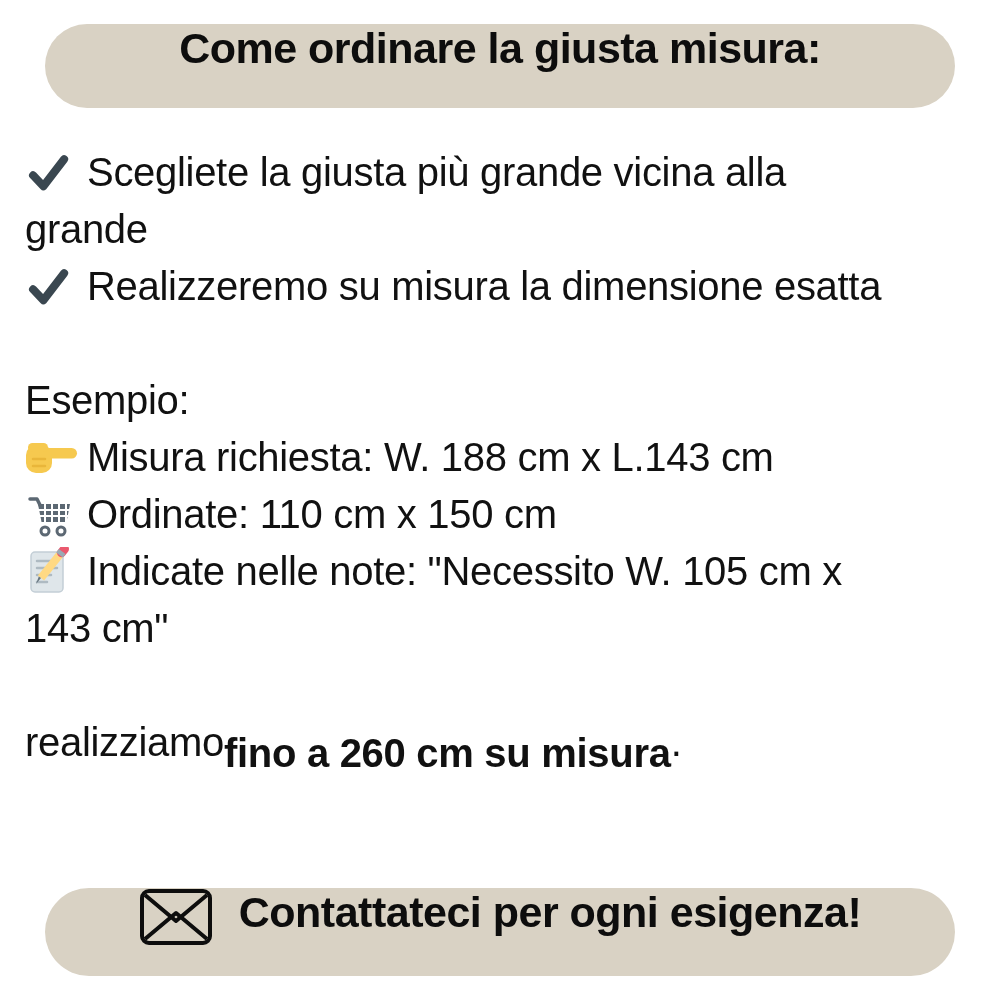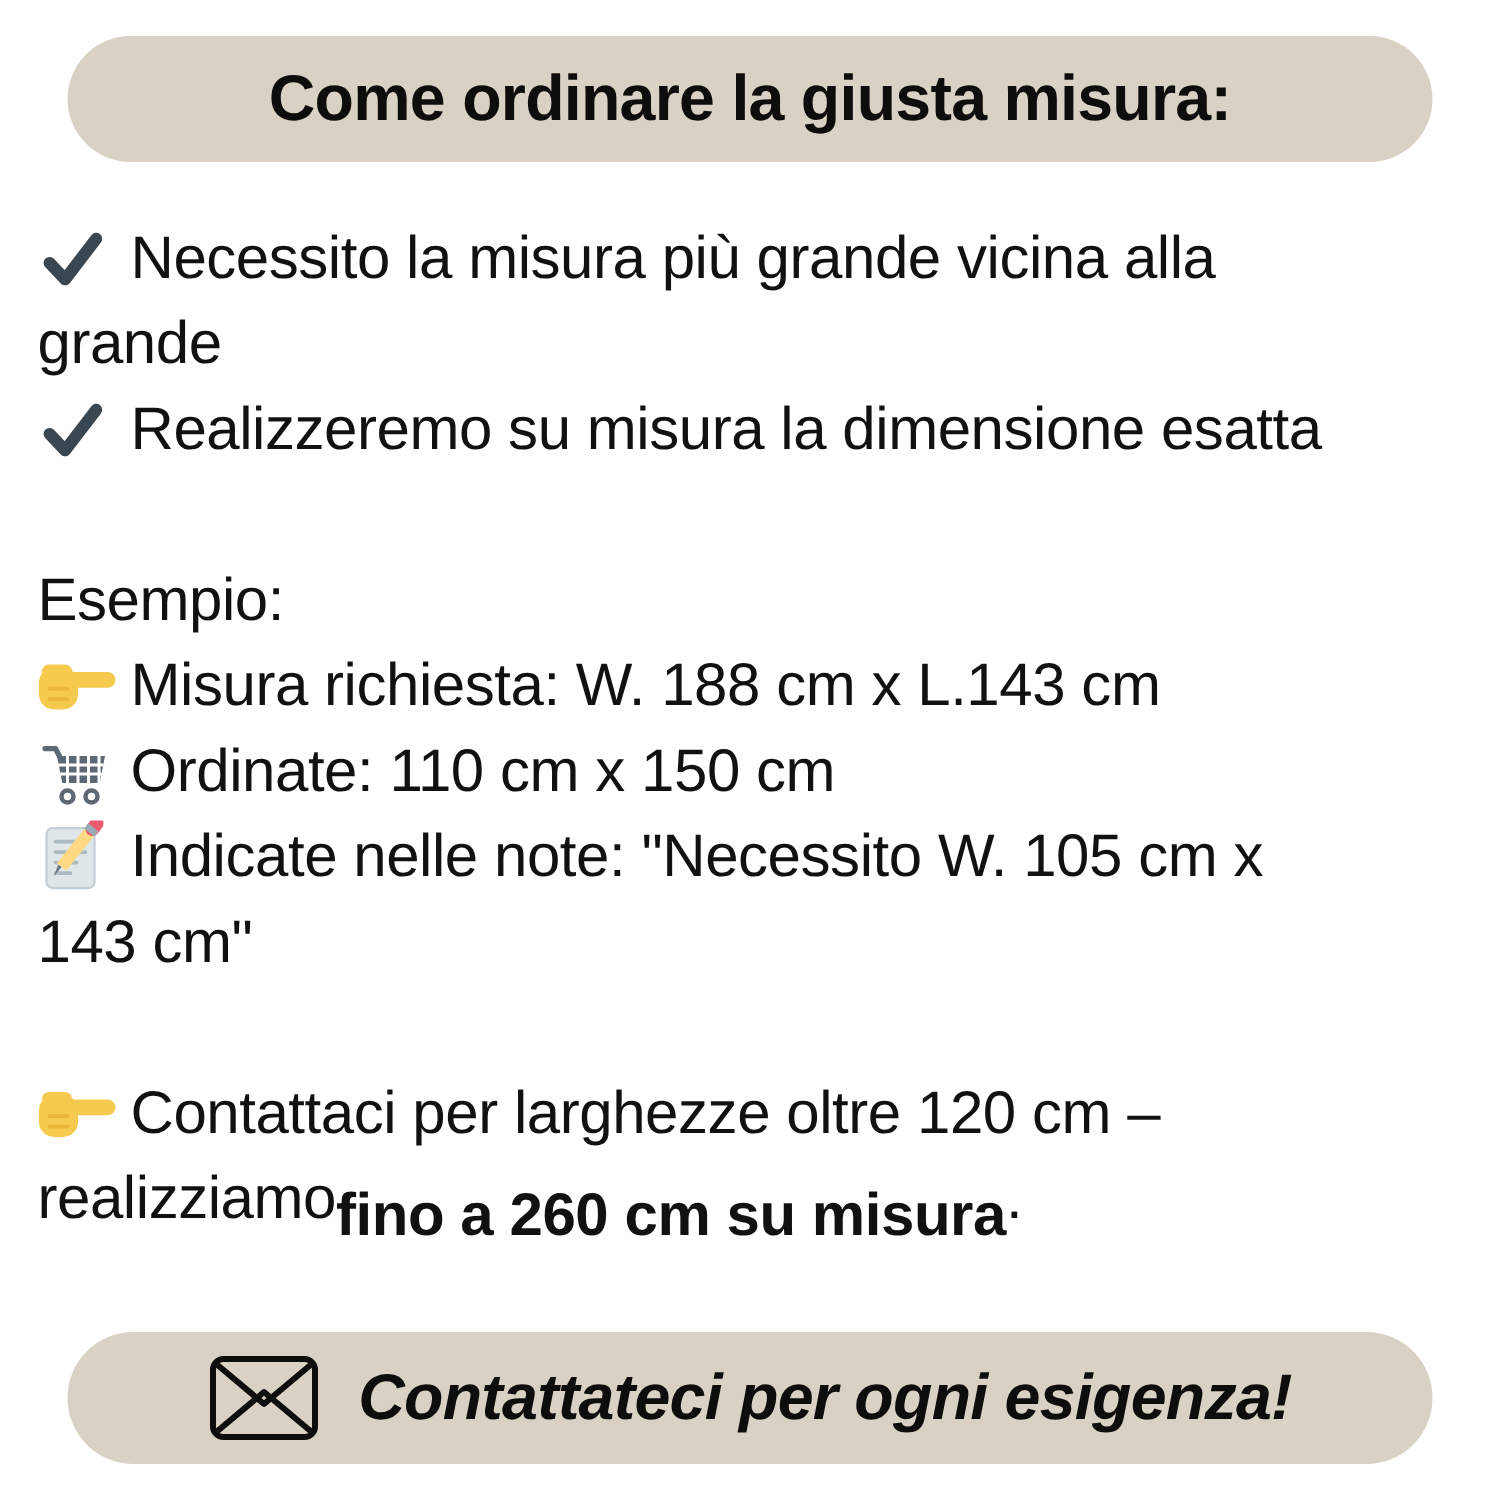--- a/index.html
+++ b/index.html
@@ -8,24 +8,24 @@
     width:1000px;height:1000px;
     background:#ffffff;
     font-family:"Liberation Sans", sans-serif;
     color:#111111;
     overflow:hidden;
   }
   .pill{
     position:absolute;left:45px;right:45px;
     background:#d9d2c4;
     border-radius:44px;
-    display:flex;align-items:center;justify-content:center;
+    display:flex;justify-content:center;
   }
   .header-pill{top:24px;height:84px;}
-  .footer-pill{top:888px;height:88px;gap:26px;font-style:italic;}
+  .footer-pill{top:888px;height:88px;gap:26px;}
   .banner-text{
     font-weight:bold;
     font-size:43px;
     letter-spacing:-0.5px;
     color:#0d0d0d;
     white-space:nowrap;
   }
   .body{
     position:absolute;top:144px;left:25px;right:15px;
     font-size:40px;
@@ -54,21 +54,21 @@
   </div>
 
   <div class="body">
 
     <div class="row">
       <span class="icon-slot">
         <svg width="46" height="46" viewBox="0 0 40 40">
           <path d="M7 22 L16 31.5 L34 8" fill="none" stroke="#3a4750" stroke-width="7" stroke-linecap="round" stroke-linejoin="round"></path>
         </svg>
       </span>
-      <span>Necessito la misura più grande vicina alla</span>
+      <span>Scegliete la giusta più grande vicina alla</span>
     </div>
     <div class="row">
       <span>grande</span>
     </div>
 
     <div class="row">
       <span class="icon-slot">
         <svg width="46" height="46" viewBox="0 0 40 40">
           <path d="M7 22 L16 31.5 L34 8" fill="none" stroke="#3a4750" stroke-width="7" stroke-linecap="round" stroke-linejoin="round"></path>
         </svg>
@@ -124,32 +124,20 @@
       </span>
       <span>Indicate nelle note: "Necessito W. 105 cm x</span>
     </div>
     <div class="row">
       <span>143 cm"</span>
     </div>
 
     <div class="row spacer"></div>
 
     <div class="row">
-      <span class="icon-slot">
-        <svg width="54" height="38" viewBox="0 0 54 38">
-          <rect x="1" y="6" width="26" height="28" rx="10" fill="#f6c94f"></rect>
-          <rect x="14" y="9" width="38" height="10.5" rx="5.25" fill="#f6c94f"></rect>
-          <rect x="3" y="4" width="20" height="9" rx="4.5" fill="#f6c94f"></rect>
-          <path d="M8 20 h12" stroke="#e9b63a" stroke-width="2.5" stroke-linecap="round"></path>
-          <path d="M8 27 h12" stroke="#e9b63a" stroke-width="2.5" stroke-linecap="round"></path>
-        </svg>
-      </span>
-      <span>Contattaci per larghezze oltre 120 cm –</span>
-    </div>
-    <div class="row">
       <span>realizziamo </span>
         <span class="bold">fino a 260 cm su misura</span>
         <span>.</span>
     </div>
 
   </div>
 
   <div class="pill footer-pill">
     <span>
       <svg width="74" height="58" viewBox="0 0 74 58">

